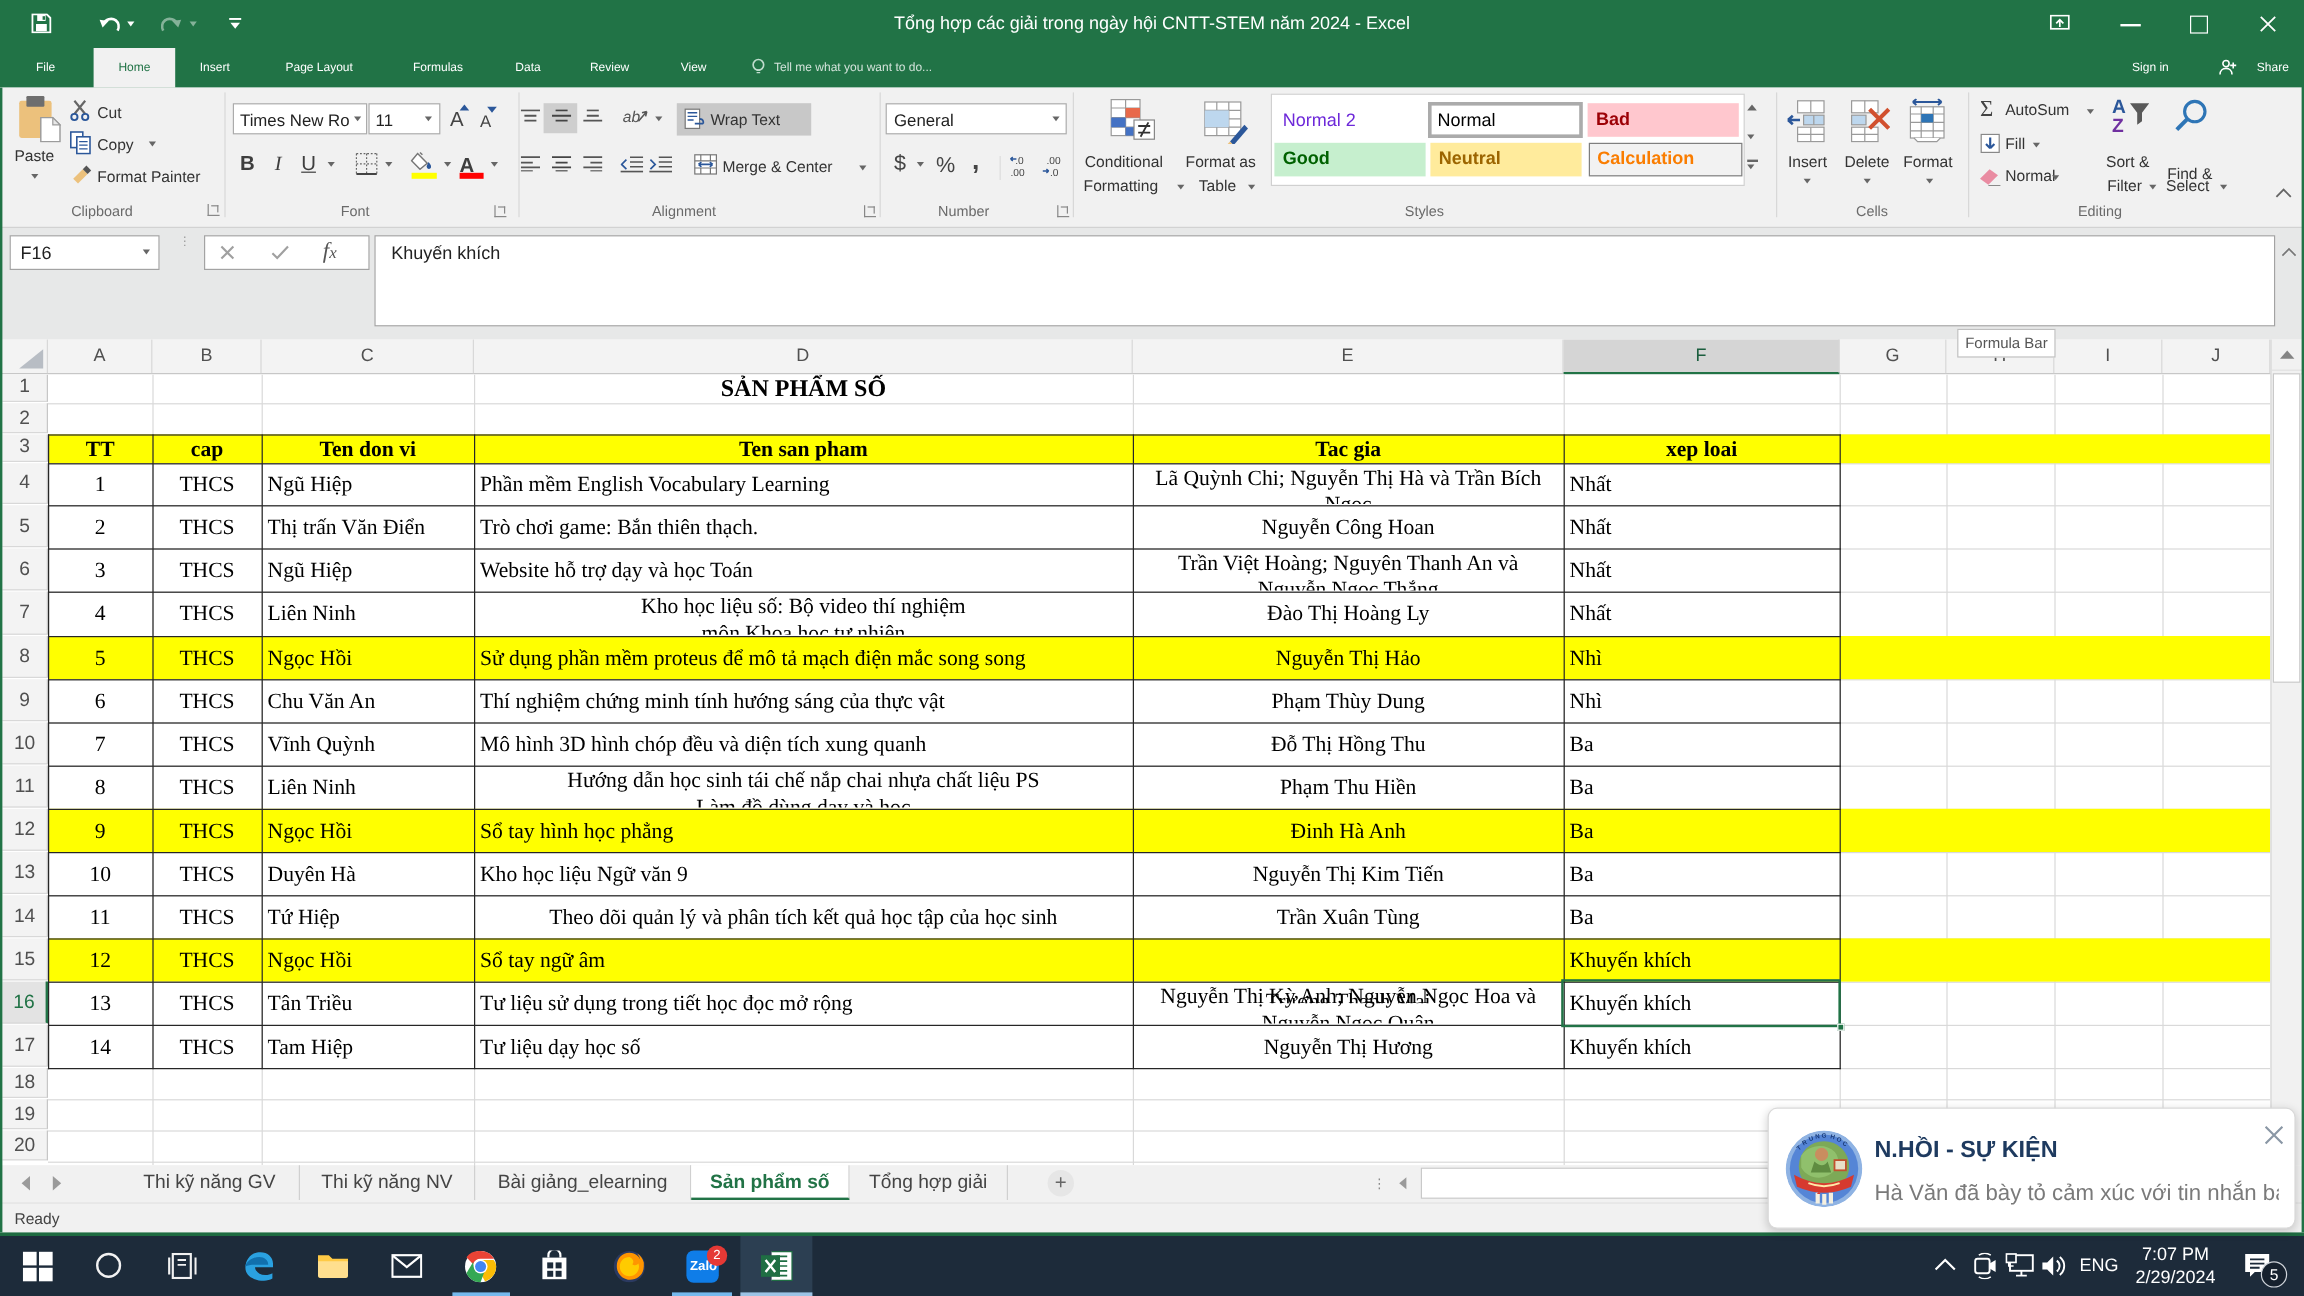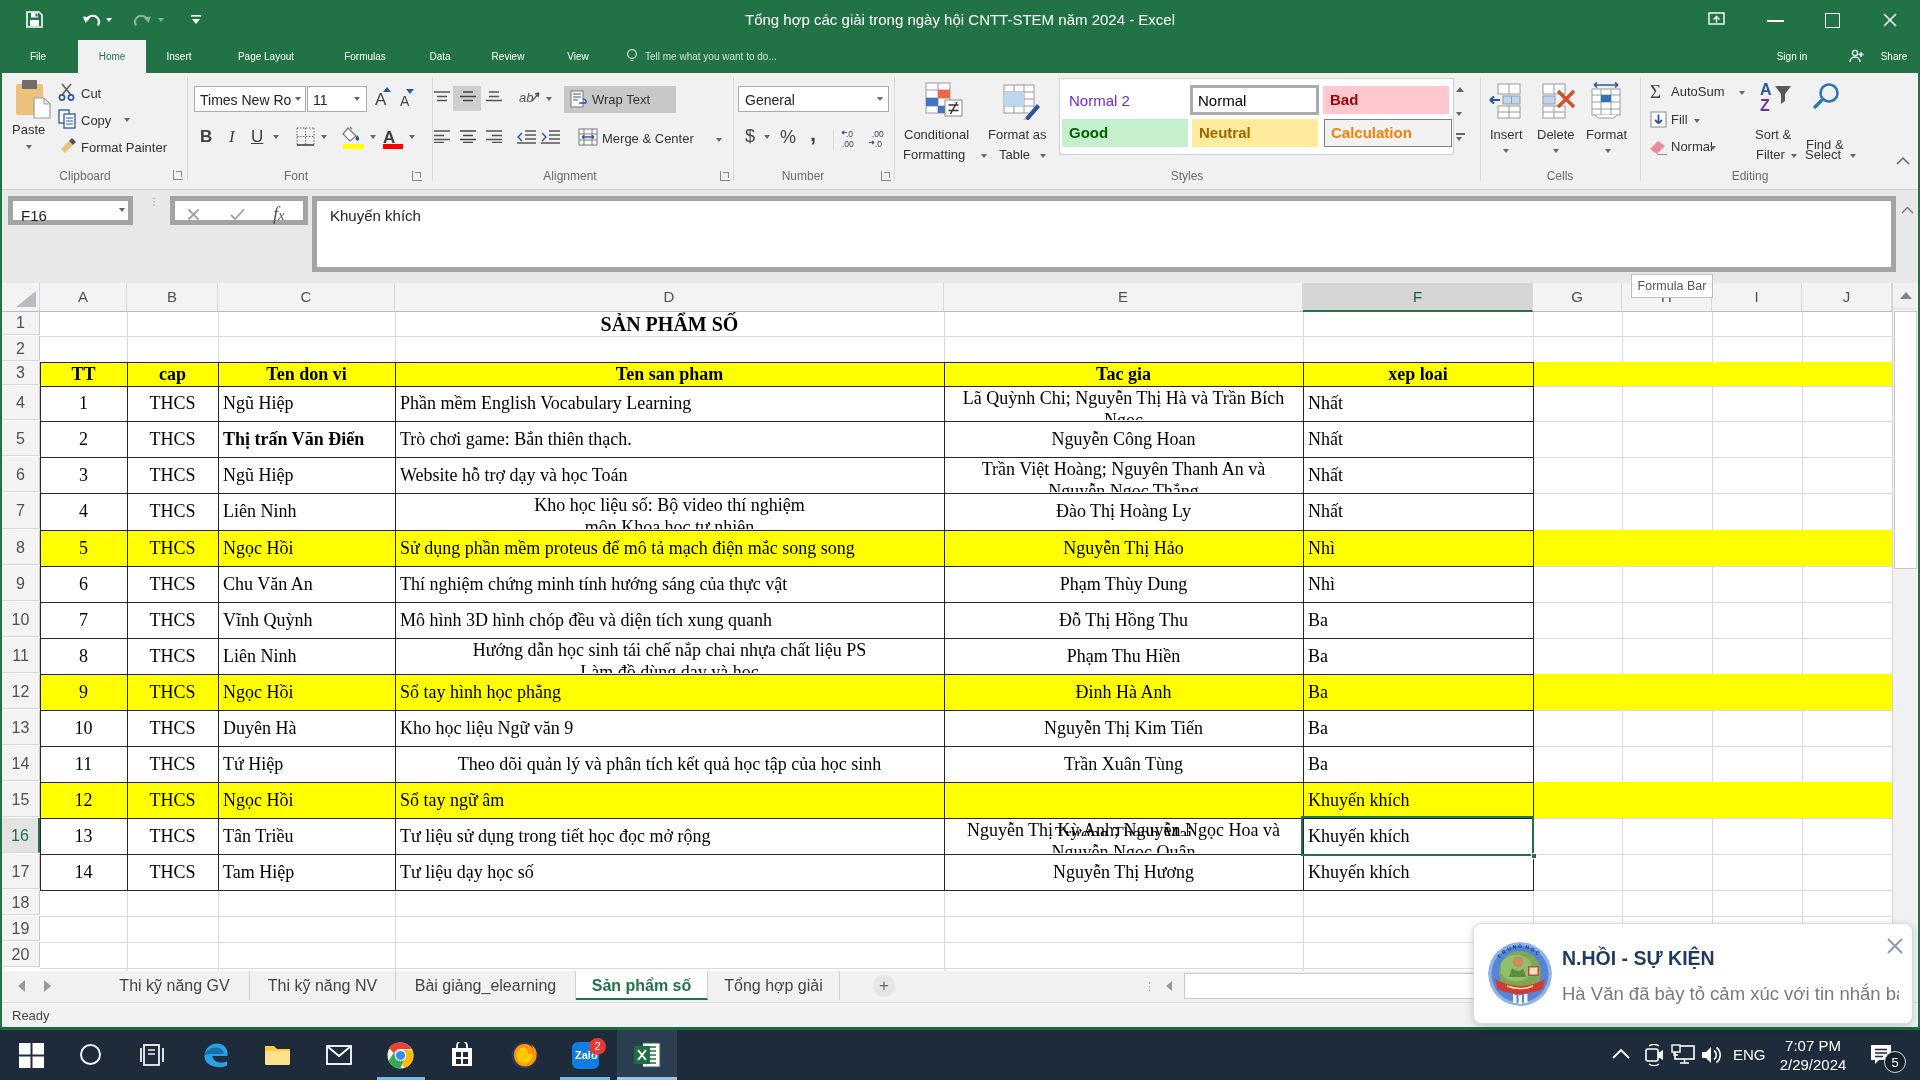--- a/index.html
+++ b/index.html
@@ -22,21 +22,21 @@
 .gsep { position:absolute; top:4px; height:104px; width:1px; background:#d8d8d8; }
 .glabel { position:absolute; top:96px; font-size:12px; color:#6a6a6a; text-align:center; }
 .rbtxt { position:absolute; font-size:13px; color:#333; white-space:nowrap; }
 .combo { position:absolute; background:#fff; border:1px solid #ababab; font-size:14px; color:#222; }
 .dd { position:absolute; width:0; height:0; border-left:3.5px solid transparent; border-right:3.5px solid transparent; border-top:4px solid #666; }
 .launcher { position:absolute; width:10px; height:10px; border-left:1px solid #888; border-bottom:1px solid #888; }
 .launcher:after { content:""; position:absolute; left:2px; bottom:2px; width:5px; height:5px; border-right:1px solid #888; border-top:1px solid #888; }
 
 
 #fbar { left:0; top:190px; width:1920px; height:93px; background:#e7e8e8; }
-.fwhite { position:absolute; background:#fff; border:5px solid #a3a3a3; }
+.fwhite { position:absolute; background:#fff; border:1px solid #a3a3a3; }
 
 
 #colheads { left:0; top:283px; width:1920px; height:29px; background:#f3f3f3; border-bottom:1px solid #bcbcbc; }
 .colhead { position:absolute; top:0; height:28px; line-height:28px; text-align:center; font-size:15px; color:#505050; border-right:1px solid #d8d8d8; }
 #grid { left:0; top:312px; width:1892px; height:659px; background:#fff; overflow:hidden; }
 .vline { position:absolute; width:1px; background:#d9d9d9; top:0; }
 .hline { position:absolute; height:1px; background:#d9d9d9; left:40px; }
 .rowhead { position:absolute; left:2px; width:38px; background:#f3f3f3; border-bottom:1px solid #d8d8d8; border-right:1px solid #c6c6c6; color:#505050; font-size:16px; text-align:center; }
 .ycell { position:absolute; background:#ffff00; }
 .blk { position:absolute; background:#262626; }
@@ -508,21 +508,21 @@
     <div class="cell c-c" style="left:945px;top:50px;width:357px;height:24px;line-height:24px;font-weight:bold;">Tac gia</div>
     <div class="cell c-c" style="left:1304px;top:50px;width:228px;height:24px;line-height:24px;font-weight:bold;">xep loai</div>
     <div class="cell c-c" style="left:41px;top:74px;width:85px;height:35px;line-height:35px;">1</div>
     <div class="cell c-c" style="left:128px;top:74px;width:89px;height:35px;line-height:35px;">THCS</div>
     <div class="cell" style="left:223px;top:74px;width:169px;height:35px;line-height:35px;">Ngũ Hiệp</div>
     <div class="cell " style="left:400px;top:74px;width:539px;height:35px;line-height:35px;">Phần mềm English Vocabulary Learning</div>
     <div class="cell c-c" style="left:945px;top:75px;width:357px;height:33px;line-height:22px;">Lã Quỳnh Chi; Nguyễn Thị Hà và Trần Bích<br>Ngọc</div>
     <div class="cell" style="left:1308px;top:74px;width:222px;height:35px;line-height:35px;">Nhất</div>
     <div class="cell c-c" style="left:41px;top:109px;width:85px;height:36px;line-height:36px;">2</div>
     <div class="cell c-c" style="left:128px;top:109px;width:89px;height:36px;line-height:36px;">THCS</div>
-    <div class="cell" style="left:223px;top:109px;width:169px;height:36px;line-height:36px;font-weight:bold;">Thị trấn Văn Điển</div>
+    <div class="cell" style="left:223px;top:109px;width:169px;height:36px;line-height:36px;">Thị trấn Văn Điển</div>
     <div class="cell " style="left:400px;top:109px;width:539px;height:36px;line-height:36px;">Trò chơi game: Bắn thiên thạch.</div>
     <div class="cell c-c" style="left:945px;top:109px;width:357px;height:36px;line-height:36px;">Nguyễn Công Hoan</div>
     <div class="cell" style="left:1308px;top:109px;width:222px;height:36px;line-height:36px;">Nhất</div>
     <div class="cell c-c" style="left:41px;top:145px;width:85px;height:36px;line-height:36px;">3</div>
     <div class="cell c-c" style="left:128px;top:145px;width:89px;height:36px;line-height:36px;">THCS</div>
     <div class="cell" style="left:223px;top:145px;width:169px;height:36px;line-height:36px;">Ngũ Hiệp</div>
     <div class="cell " style="left:400px;top:145px;width:539px;height:36px;line-height:36px;">Website hỗ trợ dạy và học Toán</div>
     <div class="cell c-c" style="left:945px;top:146px;width:357px;height:34px;line-height:22px;">Trần Việt Hoàng;  Nguyên Thanh An và<br>Nguyễn Ngọc Thắng</div>
     <div class="cell" style="left:1308px;top:145px;width:222px;height:36px;line-height:36px;">Nhất</div>
     <div class="cell c-c" style="left:41px;top:181px;width:85px;height:37px;line-height:37px;">4</div>

